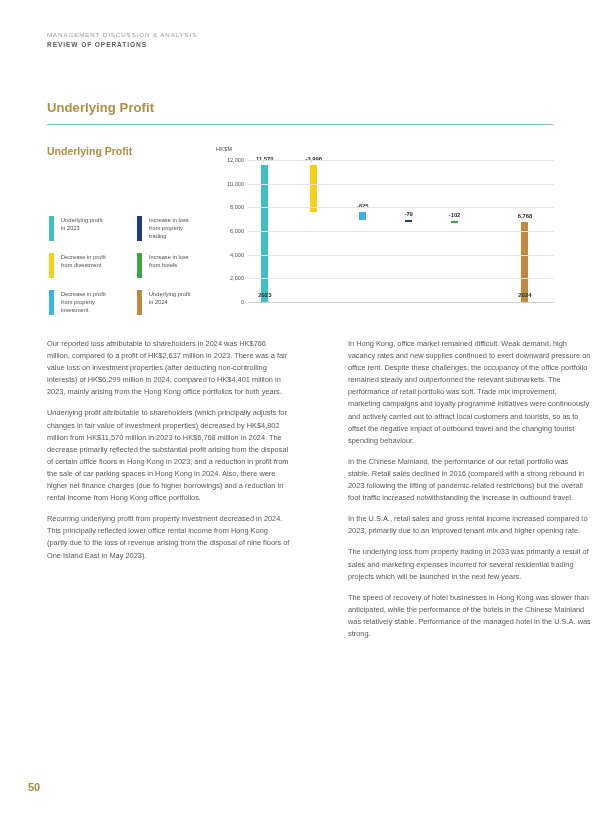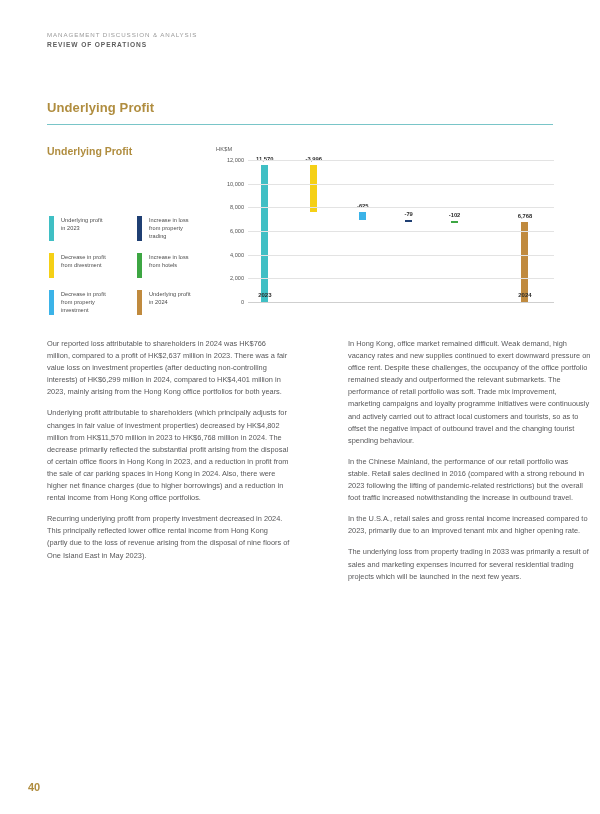--- a/index.html
+++ b/index.html
@@ -165,17 +165,18 @@
     <div class="col c1" id="col-left">
         <p>Our reported loss attributable to shareholders in 2024 was HK$766 million, compared to a profit of HK$2,637 million in 2023. There was a fair value loss on investment properties (after deducting non-controlling interests) of HK$6,299 million in 2024, compared to HK$4,401 million in 2023, mainly arising from the Hong Kong office portfolios for both years.</p>
         <p>Underlying profit attributable to shareholders (which principally adjusts for changes in fair value of investment properties) decreased by HK$4,802 million from HK$11,570 million in 2023 to HK$6,768 million in 2024. The decrease primarily reflected the substantial profit arising from the disposal of certain office floors in Hong Kong in 2023, and a reduction in profit from the sale of car parking spaces in Hong Kong in 2024. Also, there were higher net finance charges (due to higher borrowings) and a reduction in rental income from Hong Kong office portfolios.</p>
         <p>Recurring underlying profit from property investment decreased in 2024. This principally reflected lower office rental income from Hong Kong (partly due to the loss of revenue arising from the disposal of nine floors of One Island East in May 2023).</p>
       </div>
     <div class="col c2" id="col-right">
         <p>In Hong Kong, office market remained difficult. Weak demand, high vacancy rates and new supplies continued to exert downward pressure on office rent. Despite these challenges, the occupancy of the office portfolio remained steady and outperformed the relevant submarkets. The performance of retail portfolio was soft. Trade mix improvement, marketing campaigns and loyalty programme initiatives were continuously and actively carried out to attract local customers and tourists, so as to offset the negative impact of outbound travel and the changing tourist spending behaviour.</p>
         <p>In the Chinese Mainland, the performance of our retail portfolio was stable. Retail sales declined in 2016 (compared with a strong rebound in 2023 following the lifting of pandemic-related restrictions) but the overall foot traffic increased notwithstanding the increase in outbound travel.</p>
         <p>In the U.S.A., retail sales and gross rental income increased compared to 2023, primarily due to an improved tenant mix and higher opening rate.</p>
         <p>The underlying loss from property trading in 2033 was primarily a result of sales and marketing expenses incurred for several residential trading projects which will be launched in the next few years.</p>
+        <p>The speed of recovery of hotel businesses in Hong Kong was slower than anticipated, while the performance of the hotels in the Chinese Mainland was relatively stable. Performance of the managed hotel in the U.S.A. was strong.</p>
       </div>
   </div>
 
-  <div class="folio">40</div>
+  <div class="folio">50</div>
 </div>
 
 </body></html>

